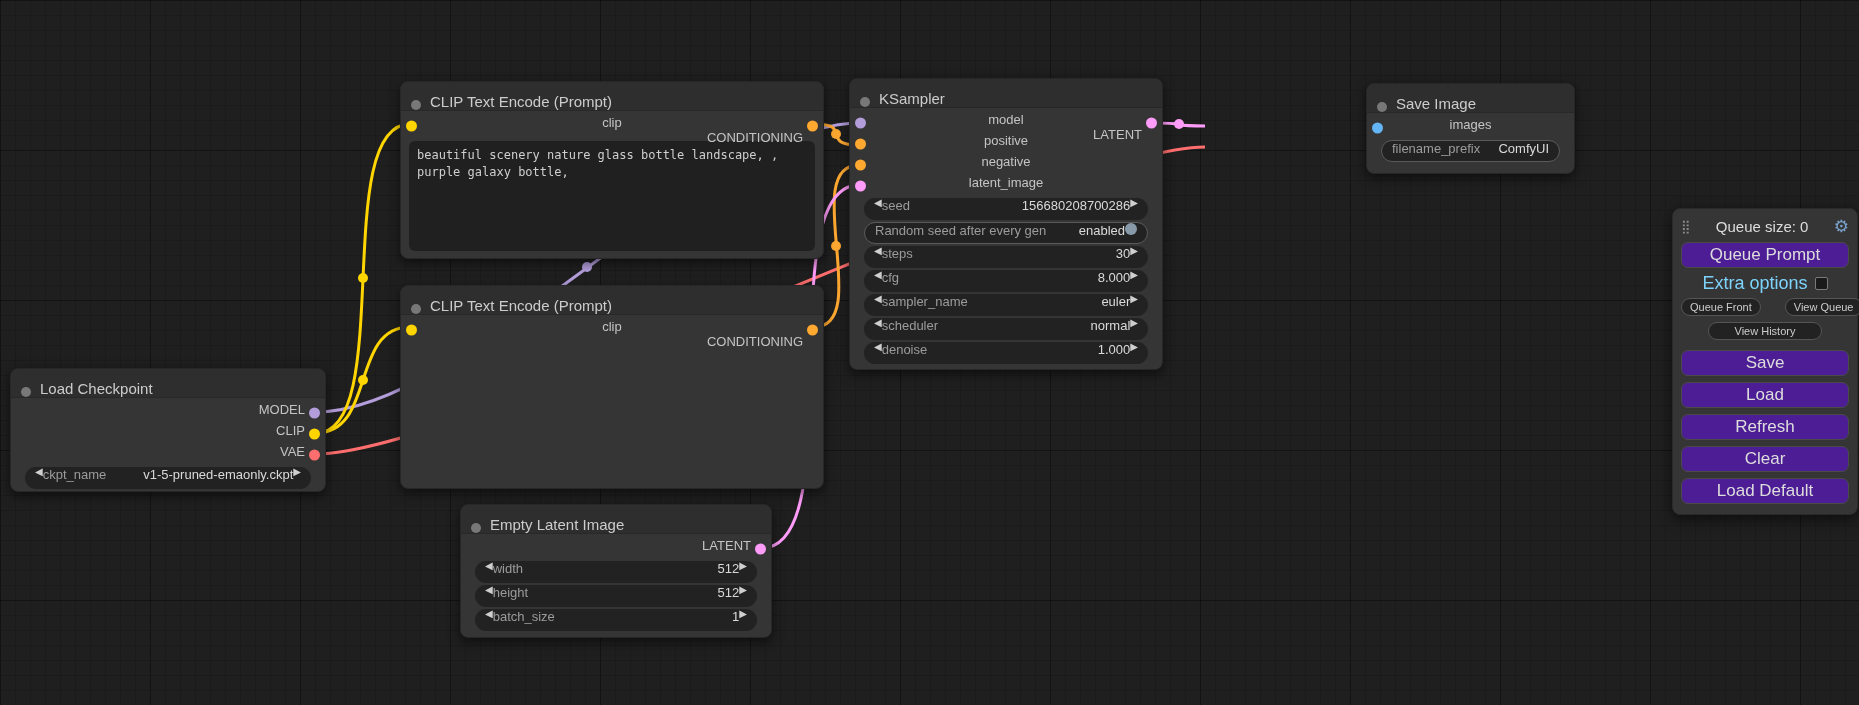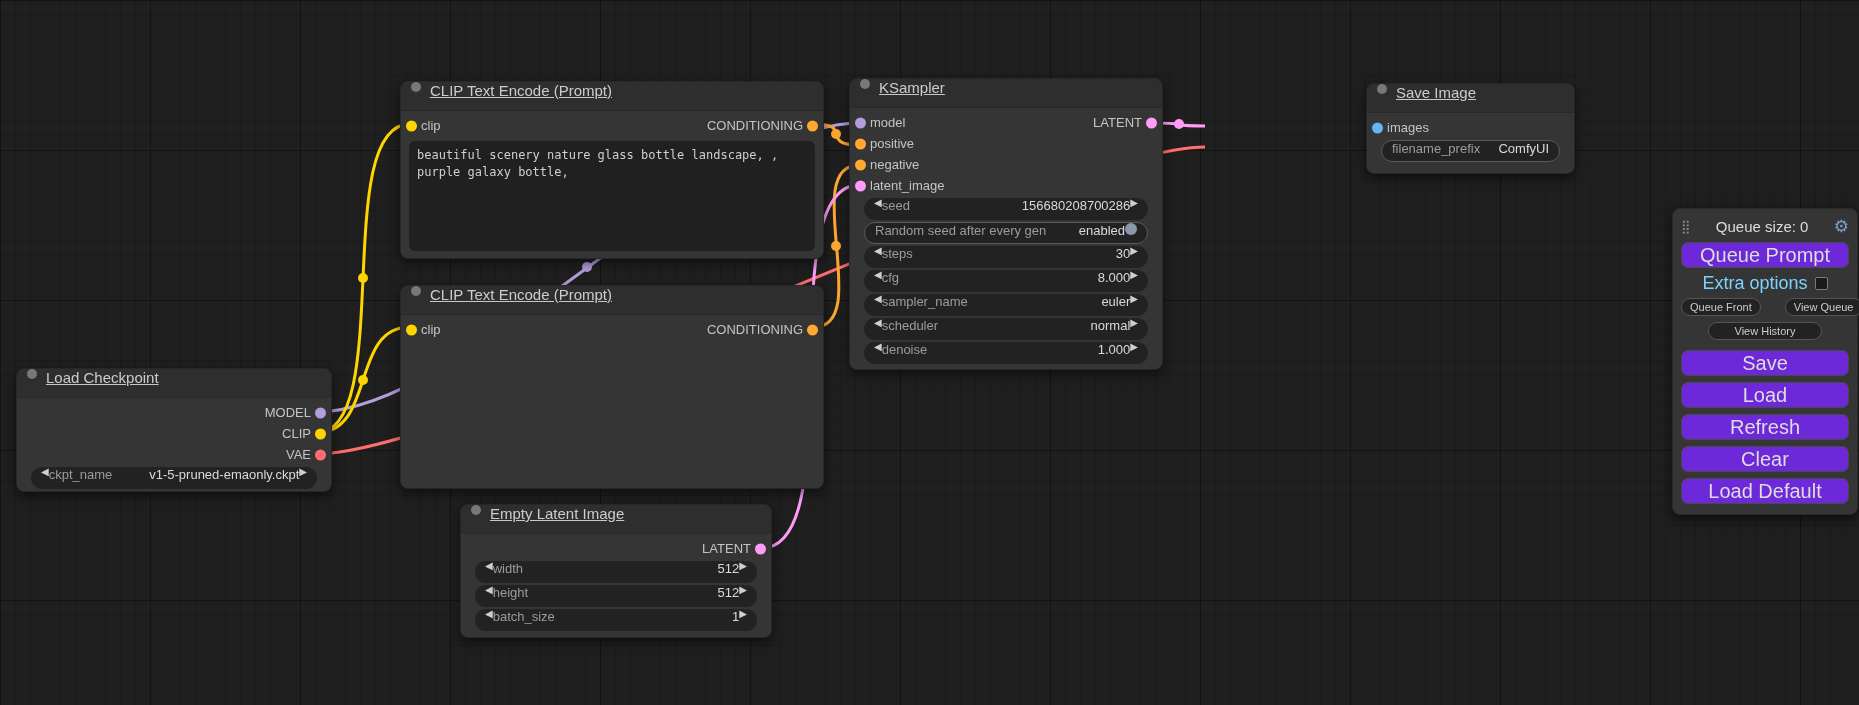--- a/index.html
+++ b/index.html
@@ -30,29 +30,28 @@
   .w-image { stroke:#64B5F6; } .f-image { fill:#64B5F6; }
 
   .node {
     position:absolute; z-index:2;
     background:#353535; border:1px solid #272727; border-radius:8px;
     box-shadow:0 4px 12px rgba(0,0,0,0.55);
     color:#c8c8c8; font-size:13px;
   }
   .node-header {
     height:29px; background:#2e2e2e; border-radius:7px 7px 0 0;
-    display:flex; align-items:flex-start; gap:9px; padding:0 10px;
+    display:flex; align-items:flex-end; gap:9px; padding:0 10px;
     border-bottom:1px solid #282828;
-    text-decoration:underline;
   }
   .collapse-dot { width:10px; height:10px; border-radius:50%; background:#787878; flex:0 0 auto; }
   .node-title { font-size:15px; color:#cccccc; white-space:nowrap; }
 
   .slots { padding-top:4px; }
-  .slot-row { position:relative; height:21px; display:flex; align-items:center; padding:0 20px; }
+  .slot-row { position:relative; height:21px; display:flex; align-items:center; padding:0 20px;flex-direction:column; }
   .in-dot, .out-dot { position:absolute; top:50%; transform:translateY(-50%); width:11px; height:11px; border-radius:50%; }
   .in-dot { left:5px; }
   .out-dot { right:5px; }
   .slot-label { color:#c4c4c4; font-size:13px; white-space:nowrap; }
   .out-label { margin-left:auto; }
 
   .c-model { background:#B39DDB; }
   .c-clip  { background:#FFD500; }
   .c-vae   { background:#FF6E6E; }
   .c-cond  { background:#FFA931; }
@@ -70,21 +69,21 @@
   .wvalue { margin-left:auto; color:#dadada; white-space:nowrap; }
   .toggle-dot { flex:0 0 auto; width:12px; height:12px; border-radius:50%; background:#8899AA; }
 
   .prompt-text {
     display:block; margin:5px 8px 8px; width:calc(100% - 16px);
     background:#202020; border:none; border-radius:6px; resize:none;
     color:#cfcfcf; font-family:"DejaVu Sans Mono", monospace; font-size:12px;
     line-height:1.45; padding:6px 8px; outline:none;
   }
 
-  #node-load-checkpoint { left:16px;  top:368px; width:316px; height:124px; }
+  #node-load-checkpoint { left:10px;  top:368px; width:316px; height:124px; }
   #node-clip-pos        { left:400px; top:81px;  width:424px; height:178px; }
   #node-clip-neg        { left:400px; top:285px; width:424px; height:204px; }
   #node-empty-latent    { left:460px; top:504px; width:312px; height:134px; }
   #node-ksampler        { left:849px; top:78px;  width:314px; height:292px; }
   #node-vae-decode      { left:1195px;top:81px;  width:209px; height:79px; }
   #node-save-image      { left:1366px;top:83px;  width:209px; height:91px; }
 
   #ta-pos { height:110px; }
   #ta-neg { height:136px; }
 
@@ -93,22 +92,22 @@
     position:absolute; z-index:3; left:1672px; top:208px; width:186px;
     background:#353535; border:1px solid #2a2a2a; border-radius:8px;
     box-shadow:0 4px 14px rgba(0,0,0,0.6);
     padding:7px 8px 10px; display:flex; flex-direction:column; gap:6px;
   }
   .qp-header { display:flex; align-items:center; height:20px; }
   .drag-handle { color:#8a8a8a; font-size:13px; cursor:grab; }
   .queue-size { flex:1; text-align:center; color:#dddddd; font-size:15px; }
   .gear { color:#7aa2cc; font-size:17px; cursor:pointer; line-height:1; }
   .qp-big {
-    height:26px; background:#6d28d9; border:1px solid #4a4a4a; border-radius:7px;
-    color:#dddddd; font-family:"Liberation Sans", sans-serif; font-size:20px;
+    height:26px; background:#4c1d95; border:1px solid #4a4a4a; border-radius:7px;
+    color:#dddddd; font-family:"Liberation Sans", sans-serif; font-size:17px;
     cursor:pointer; width:100%;
   }
   .extra-row { display:flex; align-items:center; justify-content:center; gap:7px; height:18px; }
   .extra-label { color:#7dd3fc; font-size:18px; }
   .checkbox { width:13px; height:13px; background:#1a1a1a; border:1px solid #7a7a7a; border-radius:2px; cursor:pointer; }
   .small-row { display:flex; justify-content:space-between; gap:24px; }
   .qp-small {
     background:#222222; border:1px solid #555555; border-radius:10px;
     color:#cccccc; font-family:"Liberation Sans", sans-serif; font-size:11px;
     padding:2px 8px; cursor:pointer; white-space:nowrap;

